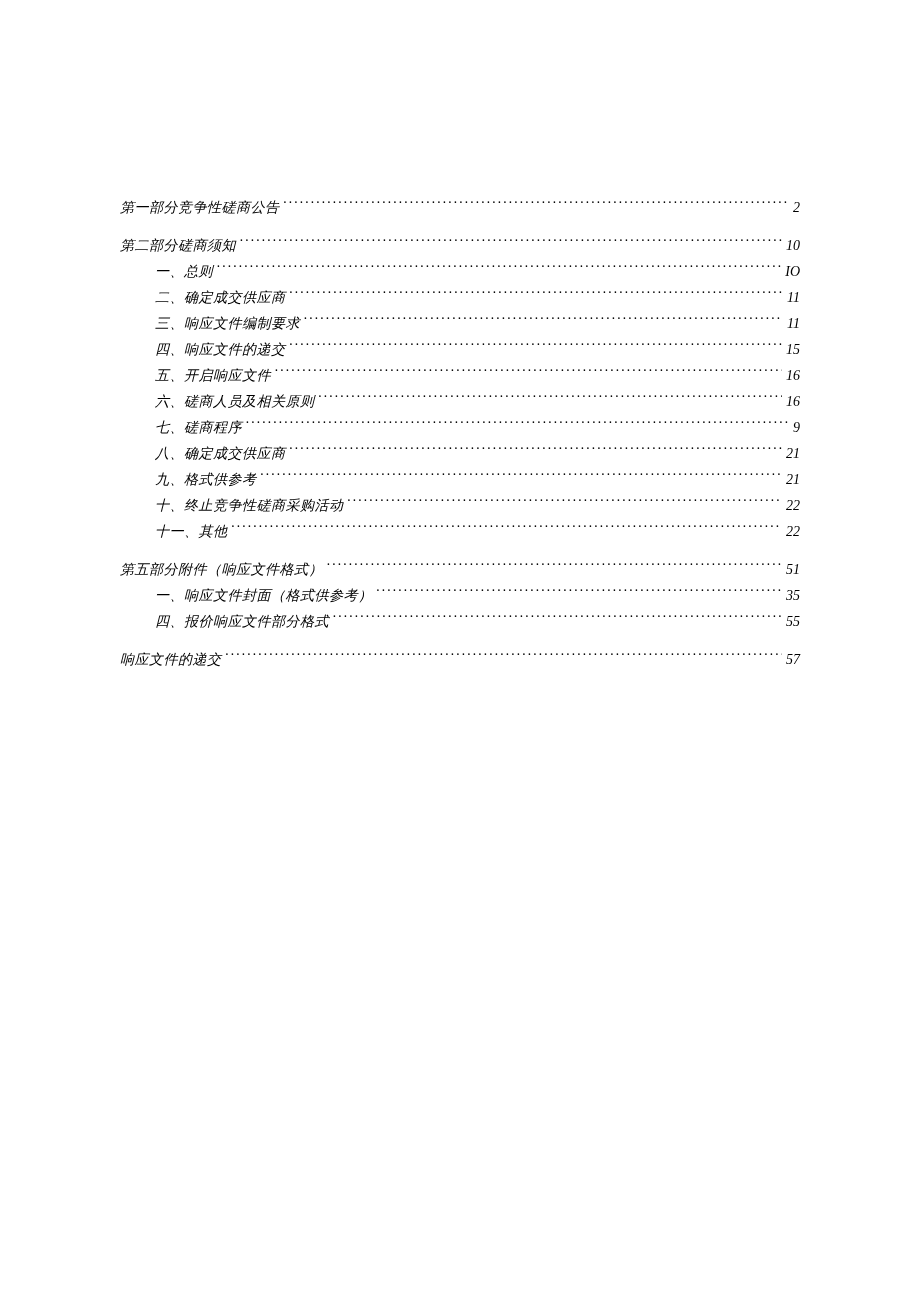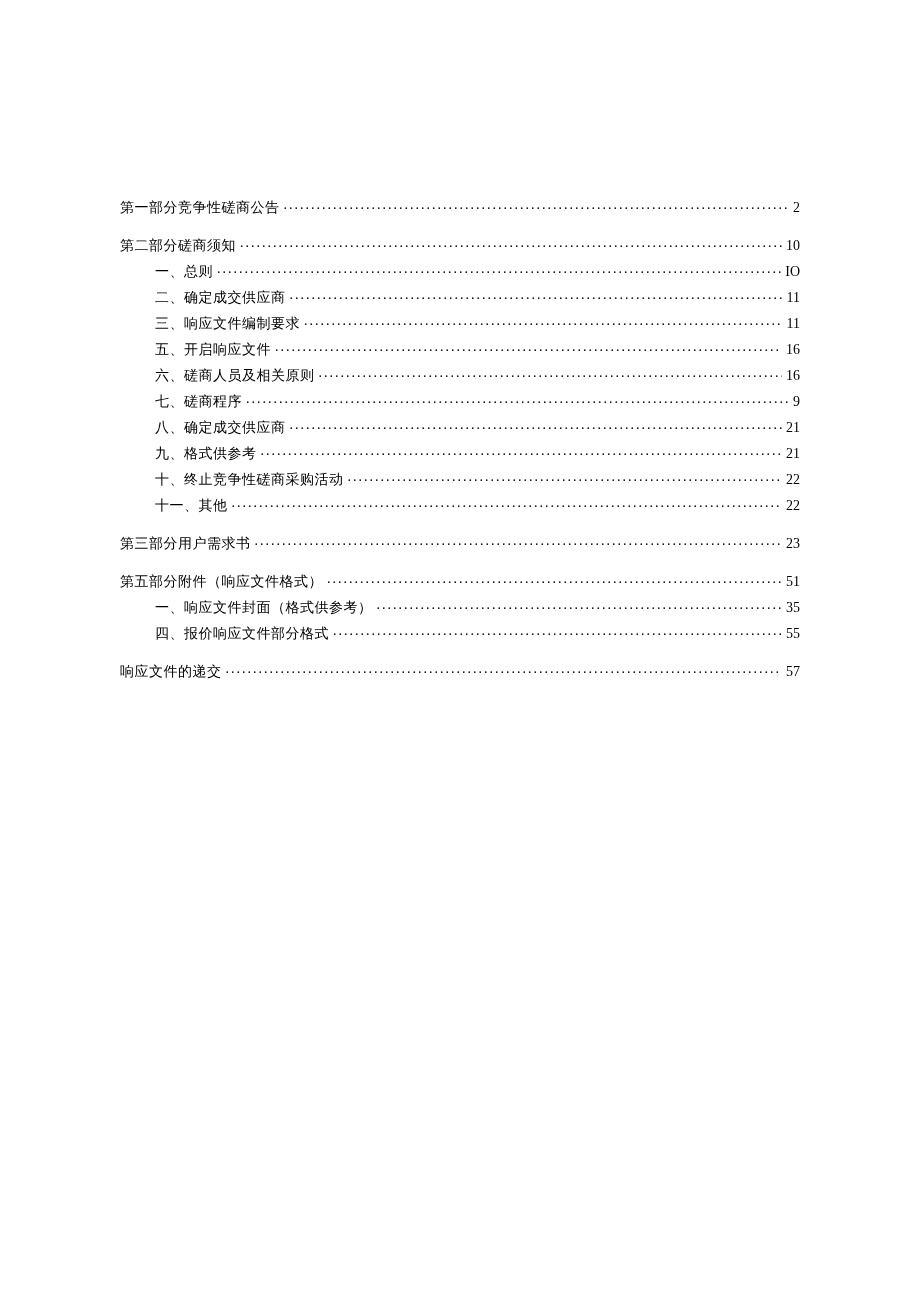--- a/index.html
+++ b/index.html
@@ -16,24 +16,25 @@
       color: #000000;
       padding-top: 195px;
       padding-left: 120px;
       padding-right: 120px;
     }
     .toc-section {
       margin-bottom: 12px;
     }
     .toc-line {
       display: flex;
-      align-items: center;
+      align-items: flex-start;
       padding-bottom: 1px;
       white-space: nowrap;
       line-height: 25px;
+      font-style: italic;
     }
     .toc-line.level-1 {
       padding-left: 0;
     }
     .toc-line.level-2 {
       padding-left: 35px;
     }
     .toc-label {
       flex-shrink: 0;
       letter-spacing: 0.5px;
@@ -84,20 +85,25 @@
         <span class="toc-label">二、确定成交供应商</span>
         <span class="toc-dots"></span>
         <span class="toc-page">11</span>
       </div>
       <div class="toc-line level-2">
         <span class="toc-label">三、响应文件编制要求</span>
         <span class="toc-dots"></span>
         <span class="toc-page">11</span>
       </div>
       <div class="toc-line level-2">
+        <span class="toc-label">四、响应文件的递交</span>
+        <span class="toc-dots"></span>
+        <span class="toc-page">15</span>
+      </div>
+      <div class="toc-line level-2">
         <span class="toc-label">五、开启响应文件</span>
         <span class="toc-dots"></span>
         <span class="toc-page">16</span>
       </div>
       <div class="toc-line level-2">
         <span class="toc-label">六、磋商人员及相关原则</span>
         <span class="toc-dots"></span>
         <span class="toc-page">16</span>
       </div>
       <div class="toc-line level-2">
@@ -121,27 +127,20 @@
         <span class="toc-page">22</span>
       </div>
       <div class="toc-line level-2">
         <span class="toc-label">十一、其他</span>
         <span class="toc-dots"></span>
         <span class="toc-page">22</span>
       </div>
     </div>
     <div class="toc-section">
       <div class="toc-line level-1">
-        <span class="toc-label">第三部分用户需求书</span>
-        <span class="toc-dots"></span>
-        <span class="toc-page">23</span>
-      </div>
-    </div>
-    <div class="toc-section">
-      <div class="toc-line level-1">
         <span class="toc-label">第五部分附件（响应文件格式）</span>
         <span class="toc-dots"></span>
         <span class="toc-page">51</span>
       </div>
       <div class="toc-line level-2">
         <span class="toc-label">一、响应文件封面（格式供参考）</span>
         <span class="toc-dots"></span>
         <span class="toc-page">35</span>
       </div>
       <div class="toc-line level-2">

